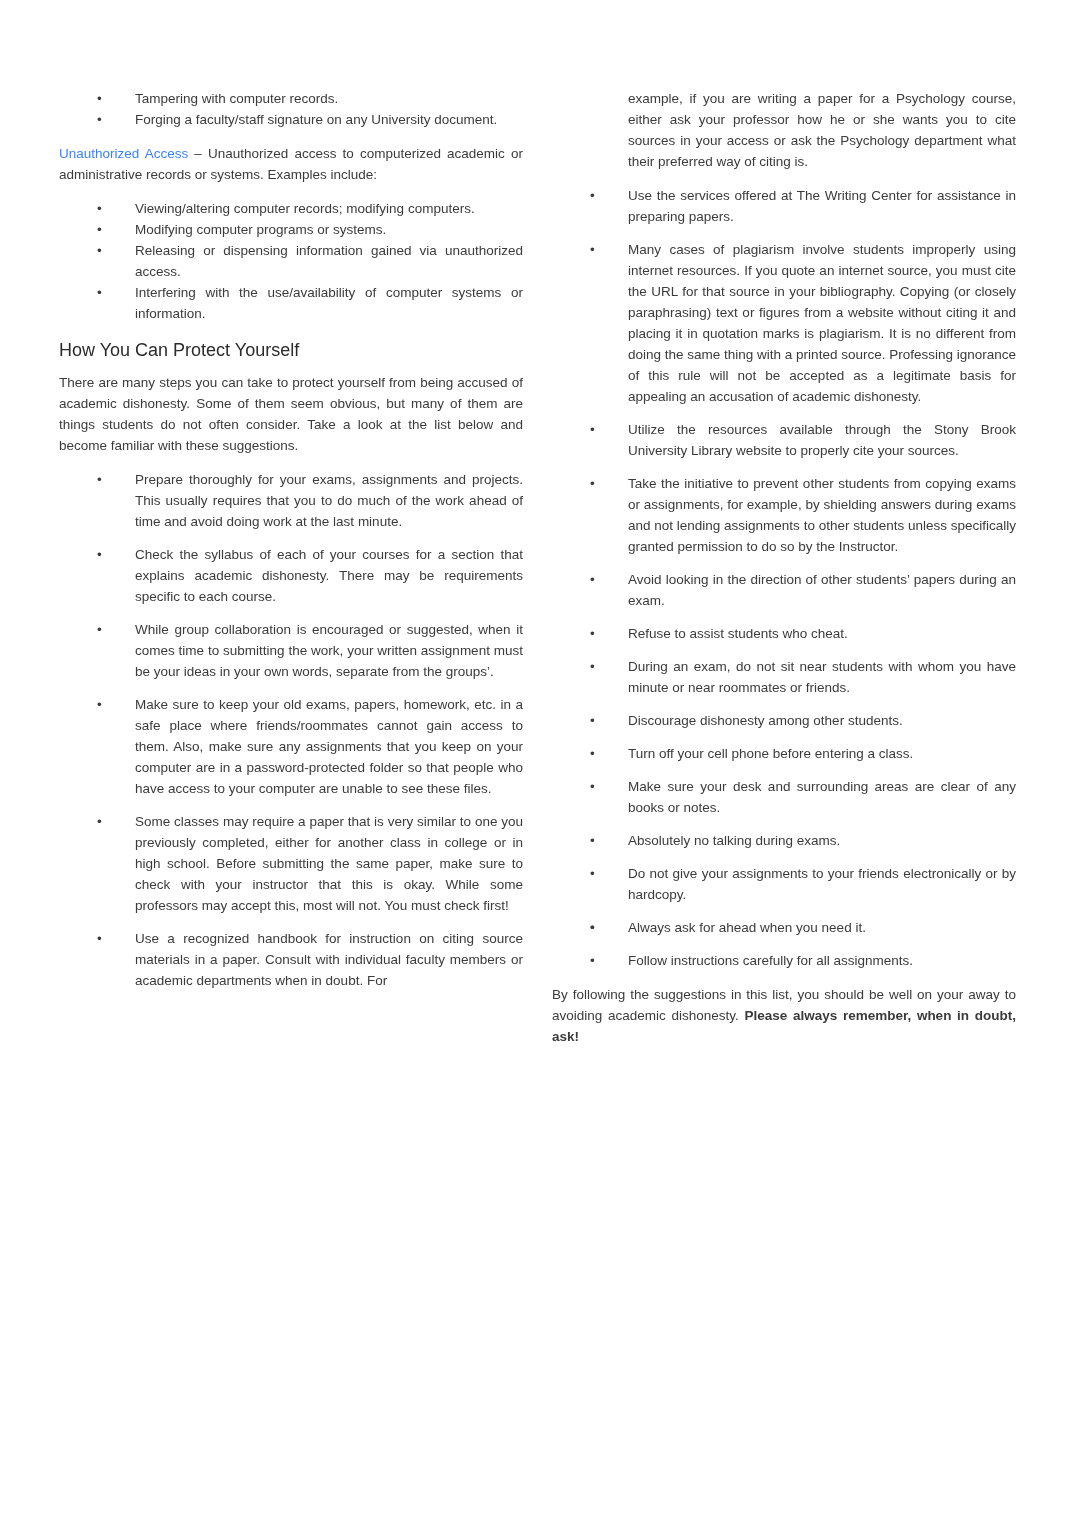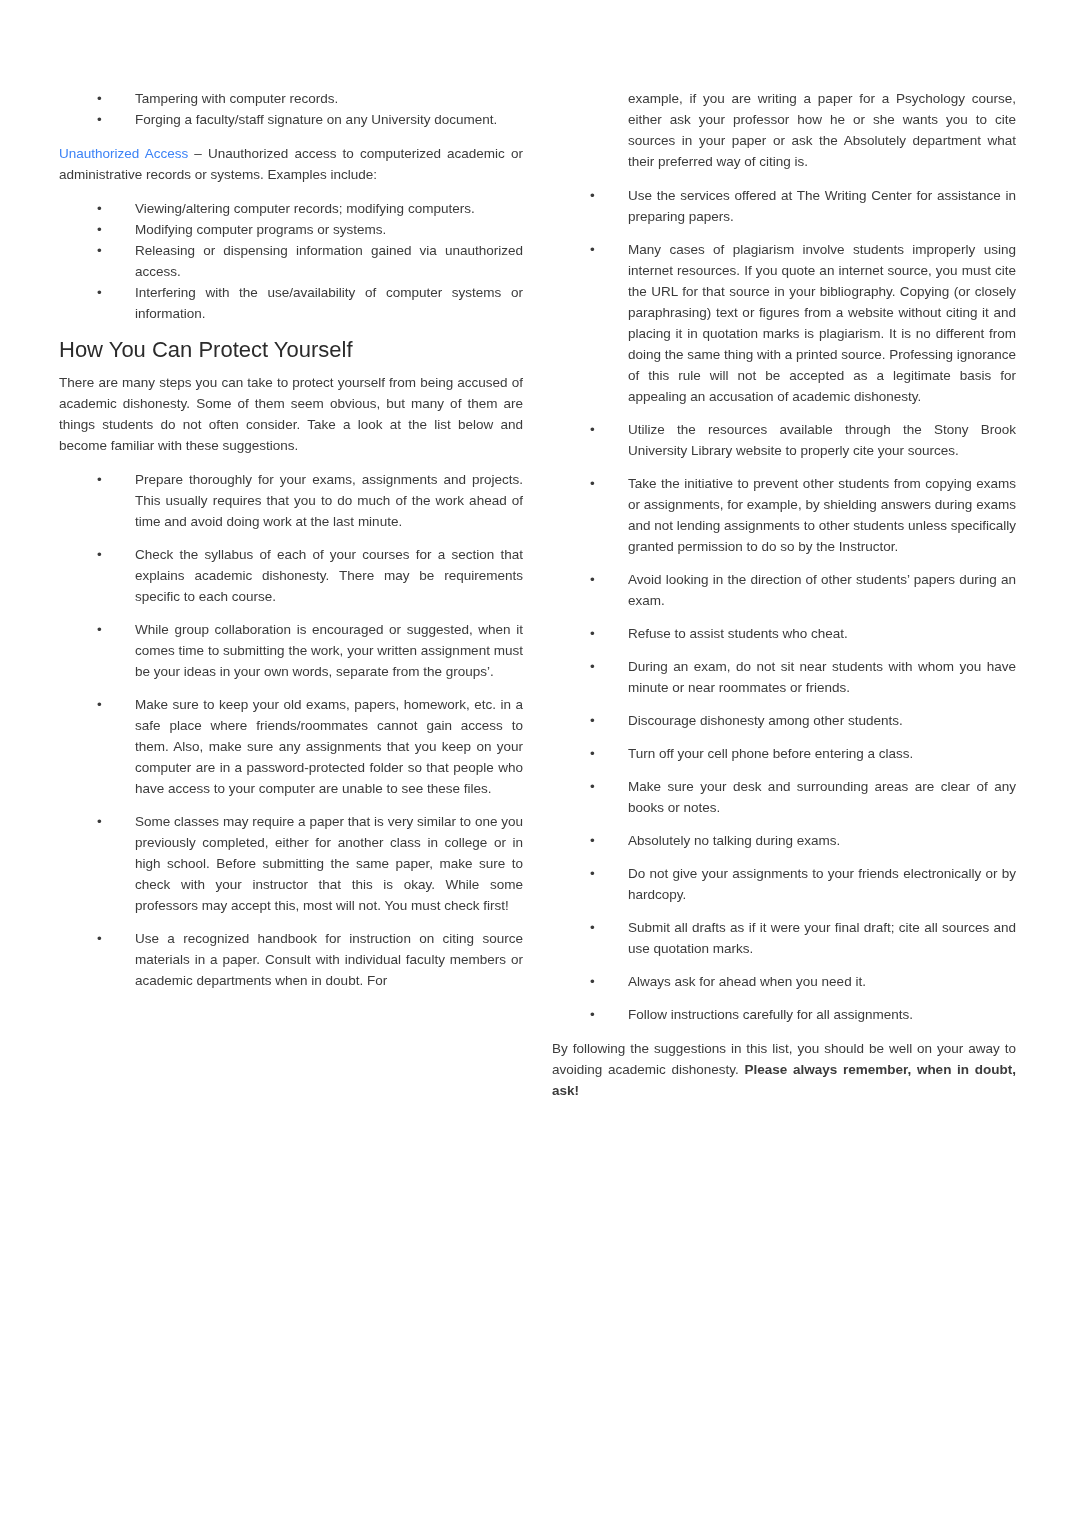--- a/index.html
+++ b/index.html
@@ -21,21 +21,21 @@
     font-size:13.5px; line-height:21px;
     text-align:justify;
   }
   .para { margin:0 0 13px 0; }
   .blist { list-style:none; margin:0 0 13px 0; padding:0; }
   .blist li { position:relative; padding-left:76px; }
   .bullet { position:absolute; left:38px; top:0; }
   .blist.spaced li + li { margin-top:12px; }
   .term { color:#3b82f6; }
   .heading {
-    font-size:22px; line-height:26px; font-weight:400;
+    font-size:18px; line-height:26px; font-weight:400;
     color:#2b2b2b; margin:1px 0 9px 0; text-align:left;
   }
   .cont { padding-left:76px; }
   .ital { font-style:italic; }
   .bold { font-weight:bold; }
   .footer { position:absolute; left:59px; width:957px; top:1534px; }
   .footer-rule { height:1px; background:#c9c9c9; margin-bottom:8px; }
   .footer-text {
     font-size:13.5px; line-height:17px; color:#3d3d3d;
     transform:scaleX(0.86); transform-origin:left center;
@@ -113,21 +113,21 @@
           <li>
           <span class="bullet">•</span>
           <span>Use a recognized handbook for instruction on citing source materials in a paper. Consult with individual faculty members or academic departments when in doubt. For</span>
         </li>
         </ul>
 
     </section>
 
     <section class="col">
 
-      <p class="para cont">example, if you are writing a paper for a Psychology course, either ask your professor how he or she wants you to cite sources in your paper or ask the Absolutely department what their preferred way of citing is.</p>
+      <p class="para cont">example, if you are writing a paper for a Psychology course, either ask your professor how he or she wants you to cite sources in your access or ask the Psychology department what their preferred way of citing is.</p>
 
       <ul class="blist spaced">
           <li>
           <span class="bullet">•</span>
           <span>Use the services offered at The Writing Center for assistance in preparing papers.</span>
         </li>
           <li>
           <span class="bullet">•</span>
           <span>Many cases of plagiarism involve students improperly using internet resources. If you quote an internet source, you must cite the URL for that source in your bibliography. Copying (or closely paraphrasing) text or figures from a website without citing it and placing it in quotation marks is plagiarism. It is no different from doing the same thing with a printed source. Professing ignorance of this rule will not be accepted as a legitimate basis for appealing an accusation of academic dishonesty.</span>
         </li>
@@ -166,21 +166,20 @@
           <li>
           <span class="bullet">•</span>
           <span>Absolutely no talking during exams.</span>
         </li>
           <li>
           <span class="bullet">•</span>
           <span>Do not give your assignments to your friends electronically or by hardcopy.</span>
         </li>
           <li>
           <span class="bullet">•</span>
-          <span>Submit all drafts as if it were your final draft; cite all sources and use quotation marks.</span>
         </li>
           <li>
           <span class="bullet">•</span>
           <span>Always ask for ahead when you need it.</span>
         </li>
           <li>
           <span class="bullet">•</span>
           <span>Follow instructions carefully for all assignments.</span>
         </li>
         </ul>

